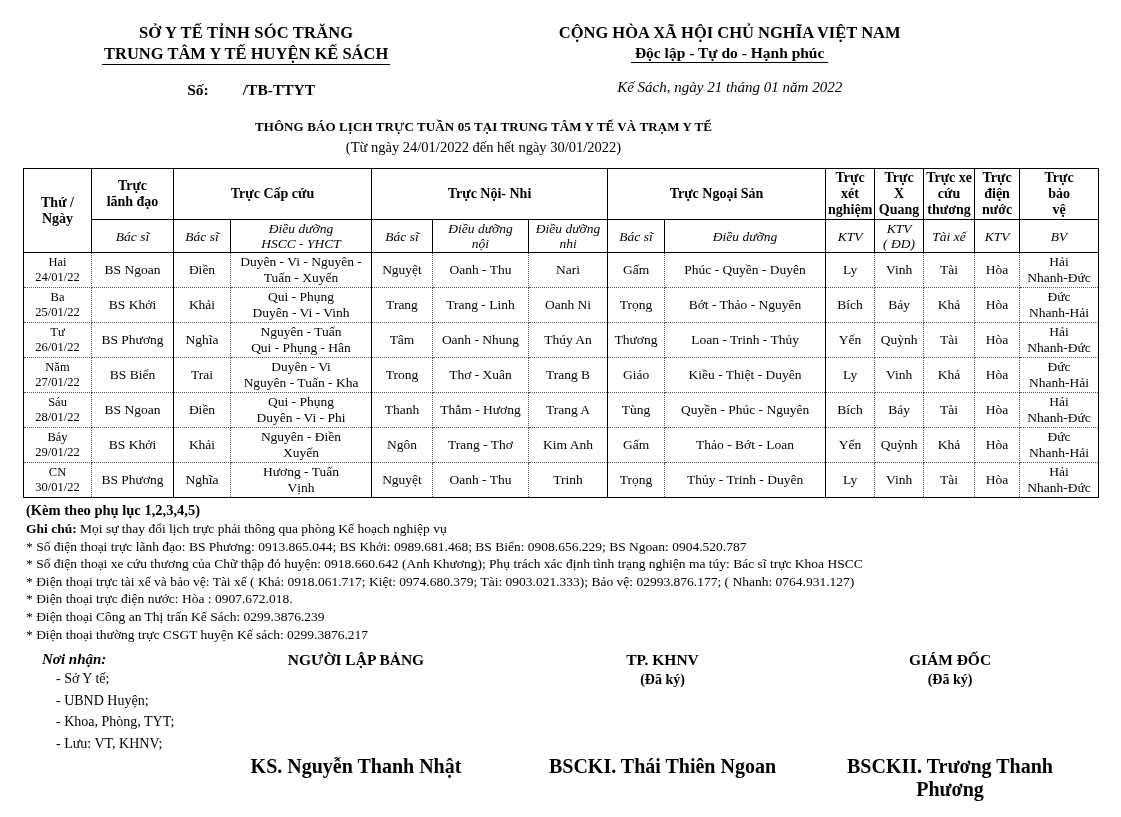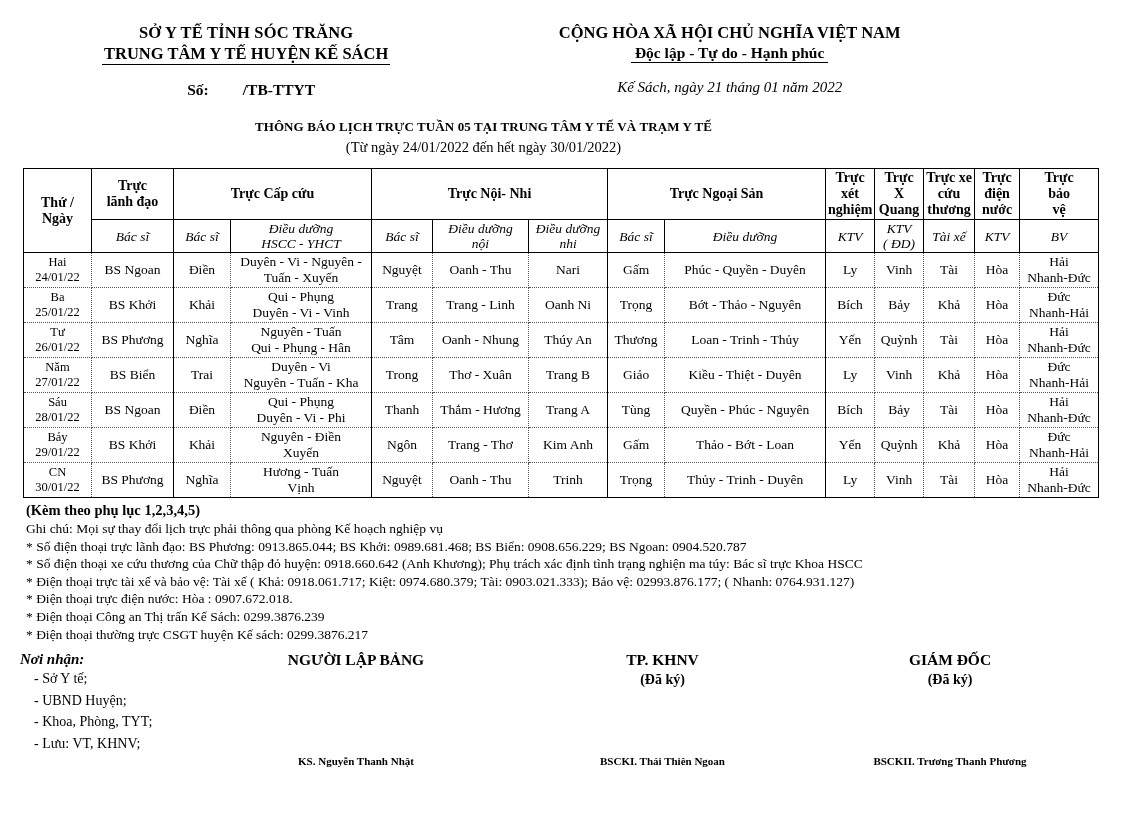--- a/index.html
+++ b/index.html
@@ -94,36 +94,36 @@
   .two-line { display: block; }
 
   
   .notes { padding: 3px 0 0 26px; }
   .note-bold {
     font-size: 14.5px; font-weight: bold; line-height: 19px;
   }
   .note-line {
     font-size: 13.5px; line-height: 17.6px; white-space: nowrap;
   }
-  .note-line .b { font-weight: normal; }
+  .note-line .b { font-weight: bold; }
 
   
   .sign-area { position: relative; margin-top: 8px; height: 150px; }
   .sign-col { position: absolute; text-align: center; }
-  .recv { left: 20px; top: 0; text-align: left; }
+  .recv { left: 42px; top: 0; text-align: left; }
   .recv .hd { font-size: 15px; font-weight: bold; font-style: italic; }
   .recv .it { font-size: 14px; line-height: 21.5px; padding-left: 14px; }
 
   .col-maker  { left: 226px; top: 0;  width: 260px; }
   .col-khnv   { left: 545px; top: 0;  width: 235px; }
   .col-dir    { left: 815px; top: 0;  width: 270px; }
 
   .sg-title { font-size: 15.5px; font-weight: bold; }
   .sg-signed { font-size: 14px; font-weight: bold; margin-top: 3px; }
-  .sg-name { font-size: 11px; font-weight: bold; position: absolute; width: 100%; top: 104px; left: 0; }
+  .sg-name { font-size: 20px; font-weight: bold; position: absolute; width: 100%; top: 104px; left: 0; }
   .col-maker .sg-name { top: 104px; }
 </style>
 </head>
 <body>
 
 <div class="page">
 
   <div class="header-row">
     <div class="hdr-left">
       <div class="org-line1">SỞ Y TẾ TỈNH SÓC TRĂNG</div>

